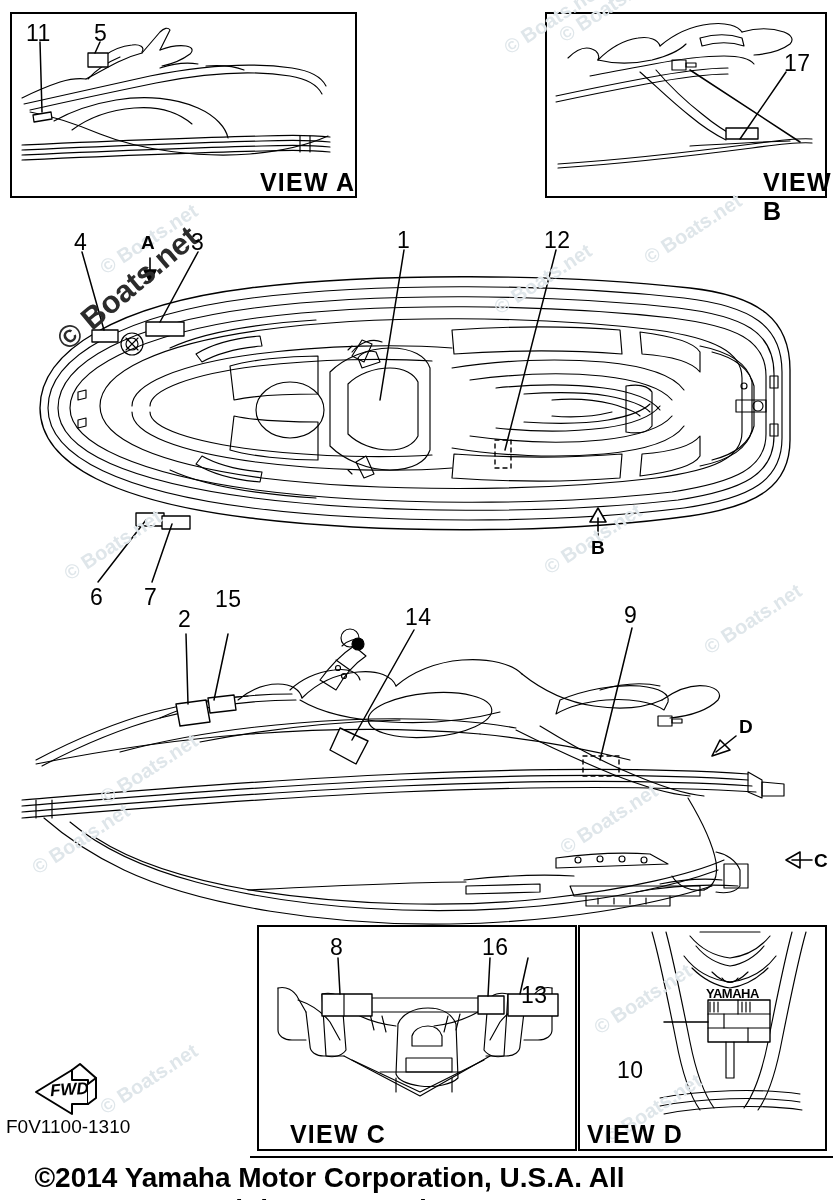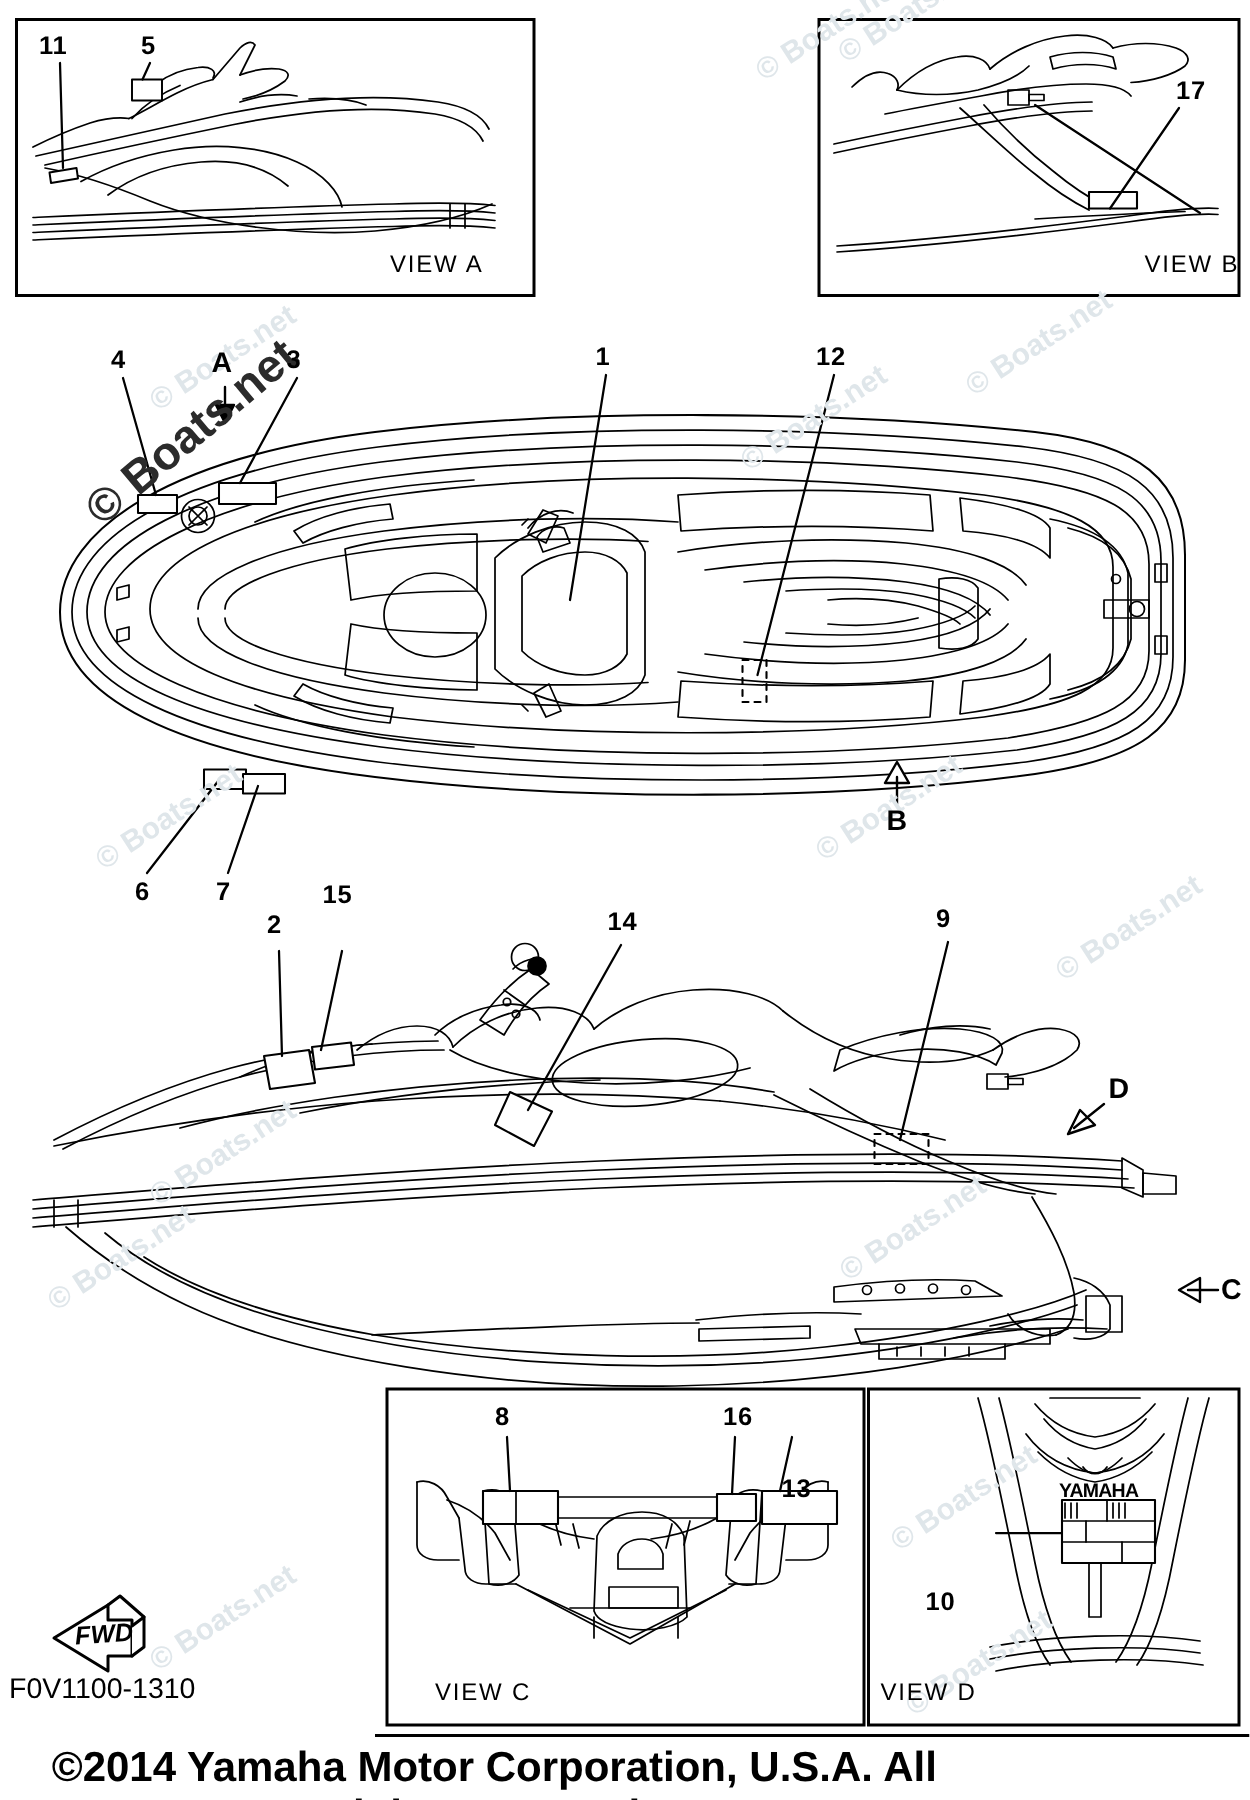--- a/index.html
+++ b/index.html
@@ -11,26 +11,26 @@
   #page{position:absolute;inset:0;width:833px;height:1200px;}
   svg.layer{position:absolute;left:0;top:0;width:833px;height:1200px;overflow:visible;}
   .wm{
     position:absolute;white-space:nowrap;pointer-events:none;
     font-family:"Liberation Sans", sans-serif;font-weight:700;
     transform-origin:0 0;
   }
   .wm-dark{color:#2b2b2b;font-size:31px;letter-spacing:0px;}
   .wm-light{color:#dfe6ea;font-size:20px;}
   .callout{
-    position:absolute;font-size:17px;font-weight:700;
+    position:absolute;font-size:23px;font-weight:400;
     font-family:"Liberation Sans", sans-serif;line-height:1;
     letter-spacing:0.5px;
   }
   .viewlabel{
-    position:absolute;font-size:16px;font-weight:400;letter-spacing:1.2px;
+    position:absolute;font-size:25px;font-weight:700;letter-spacing:1.2px;
     font-family:"Liberation Sans", sans-serif;
   }
   .panel{position:absolute;border:2px solid #000;background:transparent;}
   .marker{
     position:absolute;font-size:19px;font-weight:700;
     font-family:"Liberation Sans", sans-serif;
   }
   #code{
     position:absolute;left:6px;top:1116px;font-size:19px;font-weight:400;
     font-family:"Liberation Sans", sans-serif;letter-spacing:0px;

